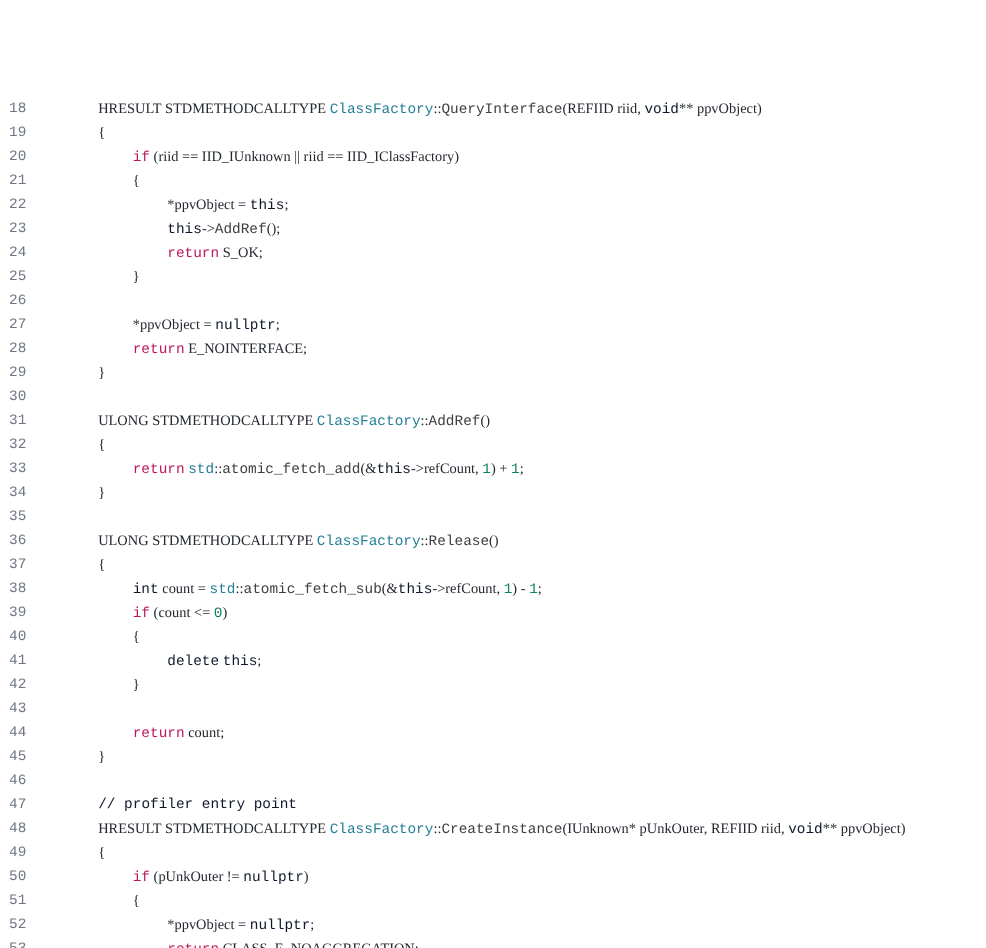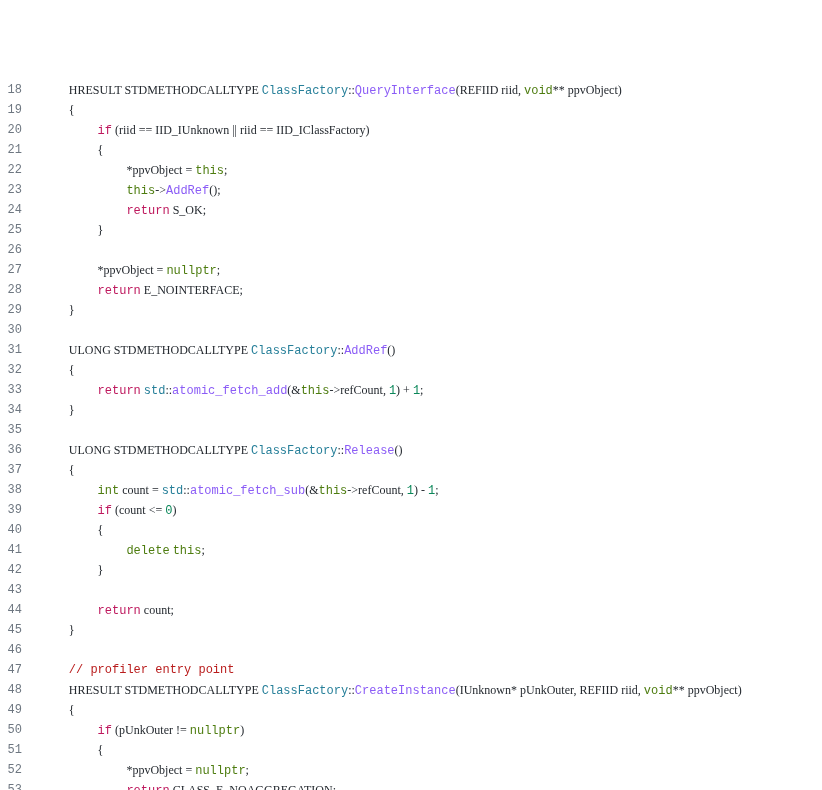--- a/index.html
+++ b/index.html
@@ -29,41 +29,42 @@
     color: var(--code-fg);
     white-space: pre;
   }
   .editor {
     padding: 0;
   }
   .line {
     display: flex;
     align-items: flex-start;
     height: 20px;
+    gap: 13px;
   }
   .lnum {
     width: 40px;
     text-align: right;
     padding-right: 18px;
     color: var(--line-number);
     user-select: none;
     flex: none;
   }
   .code {
     flex: 1;
     white-space: pre;
   }
 
   
-  .tok-keyword { color:#4d7c0f;margin-top:41px; }
+  .tok-keyword { color:#0f172a;margin-top:41px; }
   .tok-control { color:#be185d; }
   .tok-type    { color:#267f99;margin-top:29px; }
-  .tok-func    { color:#8b5cf6; }
+  .tok-func    { color:#404040; }
   .tok-num     { color:#098658; }
-  .tok-comment { color:#b91c1c; }
+  .tok-comment { color:#0f172a; }
   .tok-default { color:#24292f;font-family:Liberation Serif, serif; }
 </style>
 </head>
 <body>
 
 
 
 <div class="editor" id="editor"><div class="line"><div class="lnum">18</div><div class="code"><span>    </span><span class="tok-default">HRESULT STDMETHODCALLTYPE </span><span class="tok-type">ClassFactory</span><span class="tok-default">::</span><span class="tok-func">QueryInterface</span><span class="tok-default">(REFIID riid, </span><span class="tok-keyword">void</span><span class="tok-default">** ppvObject)</span></div></div><div class="line"><div class="lnum">19</div><div class="code"><span>    </span><span class="tok-default">{</span></div></div><div class="line"><div class="lnum">20</div><div class="code"><span>        </span><span class="tok-control">if</span><span class="tok-default"> (riid == IID_IUnknown || riid == IID_IClassFactory)</span></div></div><div class="line"><div class="lnum">21</div><div class="code"><span>        </span><span class="tok-default">{</span></div></div><div class="line"><div class="lnum">22</div><div class="code"><span>            </span><span class="tok-default">*ppvObject = </span><span class="tok-keyword">this</span><span class="tok-default">;</span></div></div><div class="line"><div class="lnum">23</div><div class="code"><span>            </span><span class="tok-keyword">this</span><span class="tok-default">-&gt;</span><span class="tok-func">AddRef</span><span class="tok-default">();</span></div></div><div class="line"><div class="lnum">24</div><div class="code"><span>            </span><span class="tok-control">return</span><span class="tok-default"> S_OK;</span></div></div><div class="line"><div class="lnum">25</div><div class="code"><span>        </span><span class="tok-default">}</span></div></div><div class="line"><div class="lnum">26</div><div class="code"></div></div><div class="line"><div class="lnum">27</div><div class="code"><span>        </span><span class="tok-default">*ppvObject = </span><span class="tok-keyword">nullptr</span><span class="tok-default">;</span></div></div><div class="line"><div class="lnum">28</div><div class="code"><span>        </span><span class="tok-control">return</span><span class="tok-default"> E_NOINTERFACE;</span></div></div><div class="line"><div class="lnum">29</div><div class="code"><span>    </span><span class="tok-default">}</span></div></div><div class="line"><div class="lnum">30</div><div class="code"></div></div><div class="line"><div class="lnum">31</div><div class="code"><span>    </span><span class="tok-default">ULONG STDMETHODCALLTYPE </span><span class="tok-type">ClassFactory</span><span class="tok-default">::</span><span class="tok-func">AddRef</span><span class="tok-default">()</span></div></div><div class="line"><div class="lnum">32</div><div class="code"><span>    </span><span class="tok-default">{</span></div></div><div class="line"><div class="lnum">33</div><div class="code"><span>        </span><span class="tok-control">return</span><span class="tok-default"> </span><span class="tok-type">std</span><span class="tok-default">::</span><span class="tok-func">atomic_fetch_add</span><span class="tok-default">(&amp;</span><span class="tok-keyword">this</span><span class="tok-default">-&gt;refCount, </span><span class="tok-num">1</span><span class="tok-default">) + </span><span class="tok-num">1</span><span class="tok-default">;</span></div></div><div class="line"><div class="lnum">34</div><div class="code"><span>    </span><span class="tok-default">}</span></div></div><div class="line"><div class="lnum">35</div><div class="code"></div></div><div class="line"><div class="lnum">36</div><div class="code"><span>    </span><span class="tok-default">ULONG STDMETHODCALLTYPE </span><span class="tok-type">ClassFactory</span><span class="tok-default">::</span><span class="tok-func">Release</span><span class="tok-default">()</span></div></div><div class="line"><div class="lnum">37</div><div class="code"><span>    </span><span class="tok-default">{</span></div></div><div class="line"><div class="lnum">38</div><div class="code"><span>        </span><span class="tok-keyword">int</span><span class="tok-default"> count = </span><span class="tok-type">std</span><span class="tok-default">::</span><span class="tok-func">atomic_fetch_sub</span><span class="tok-default">(&amp;</span><span class="tok-keyword">this</span><span class="tok-default">-&gt;refCount, </span><span class="tok-num">1</span><span class="tok-default">) - </span><span class="tok-num">1</span><span class="tok-default">;</span></div></div><div class="line"><div class="lnum">39</div><div class="code"><span>        </span><span class="tok-control">if</span><span class="tok-default"> (count &lt;= </span><span class="tok-num">0</span><span class="tok-default">)</span></div></div><div class="line"><div class="lnum">40</div><div class="code"><span>        </span><span class="tok-default">{</span></div></div><div class="line"><div class="lnum">41</div><div class="code"><span>            </span><span class="tok-keyword">delete</span><span class="tok-default"> </span><span class="tok-keyword">this</span><span class="tok-default">;</span></div></div><div class="line"><div class="lnum">42</div><div class="code"><span>        </span><span class="tok-default">}</span></div></div><div class="line"><div class="lnum">43</div><div class="code"></div></div><div class="line"><div class="lnum">44</div><div class="code"><span>        </span><span class="tok-control">return</span><span class="tok-default"> count;</span></div></div><div class="line"><div class="lnum">45</div><div class="code"><span>    </span><span class="tok-default">}</span></div></div><div class="line"><div class="lnum">46</div><div class="code"></div></div><div class="line"><div class="lnum">47</div><div class="code"><span>    </span><span class="tok-comment">// profiler entry point</span></div></div><div class="line"><div class="lnum">48</div><div class="code"><span>    </span><span class="tok-default">HRESULT STDMETHODCALLTYPE </span><span class="tok-type">ClassFactory</span><span class="tok-default">::</span><span class="tok-func">CreateInstance</span><span class="tok-default">(IUnknown* pUnkOuter, REFIID riid, </span><span class="tok-keyword">void</span><span class="tok-default">** ppvObject)</span></div></div><div class="line"><div class="lnum">49</div><div class="code"><span>    </span><span class="tok-default">{</span></div></div><div class="line"><div class="lnum">50</div><div class="code"><span>        </span><span class="tok-control">if</span><span class="tok-default"> (pUnkOuter != </span><span class="tok-keyword">nullptr</span><span class="tok-default">)</span></div></div><div class="line"><div class="lnum">51</div><div class="code"><span>        </span><span class="tok-default">{</span></div></div><div class="line"><div class="lnum">52</div><div class="code"><span>            </span><span class="tok-default">*ppvObject = </span><span class="tok-keyword">nullptr</span><span class="tok-default">;</span></div></div><div class="line"><div class="lnum">53</div><div class="code"><span>            </span><span class="tok-control">return</span><span class="tok-default"> CLASS_E_NOAGGREGATION;</span></div></div></div>
 
 

